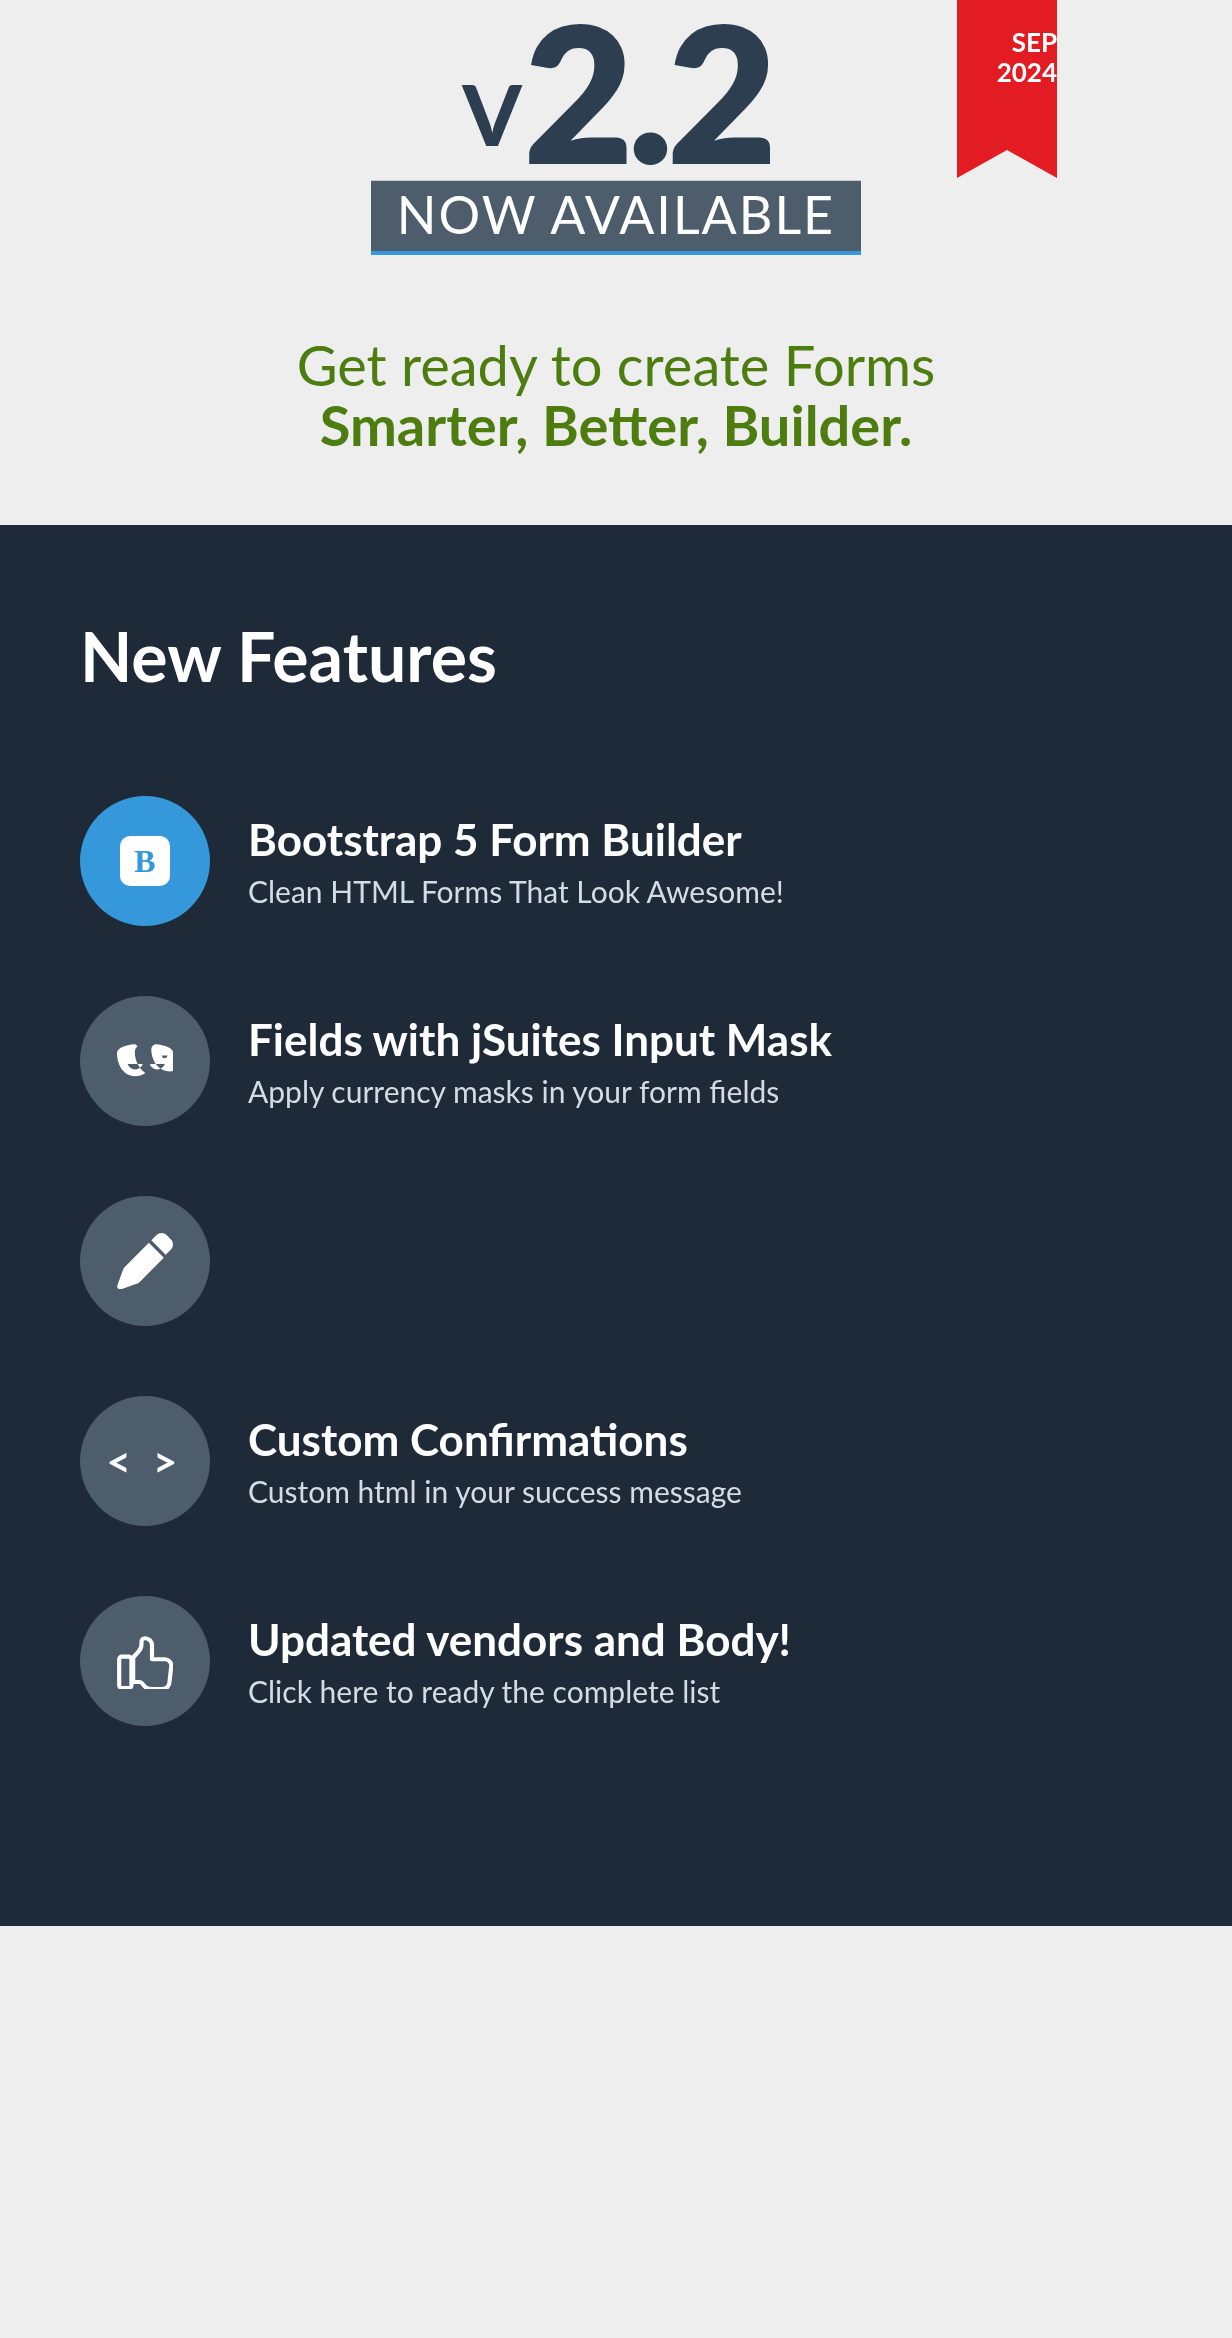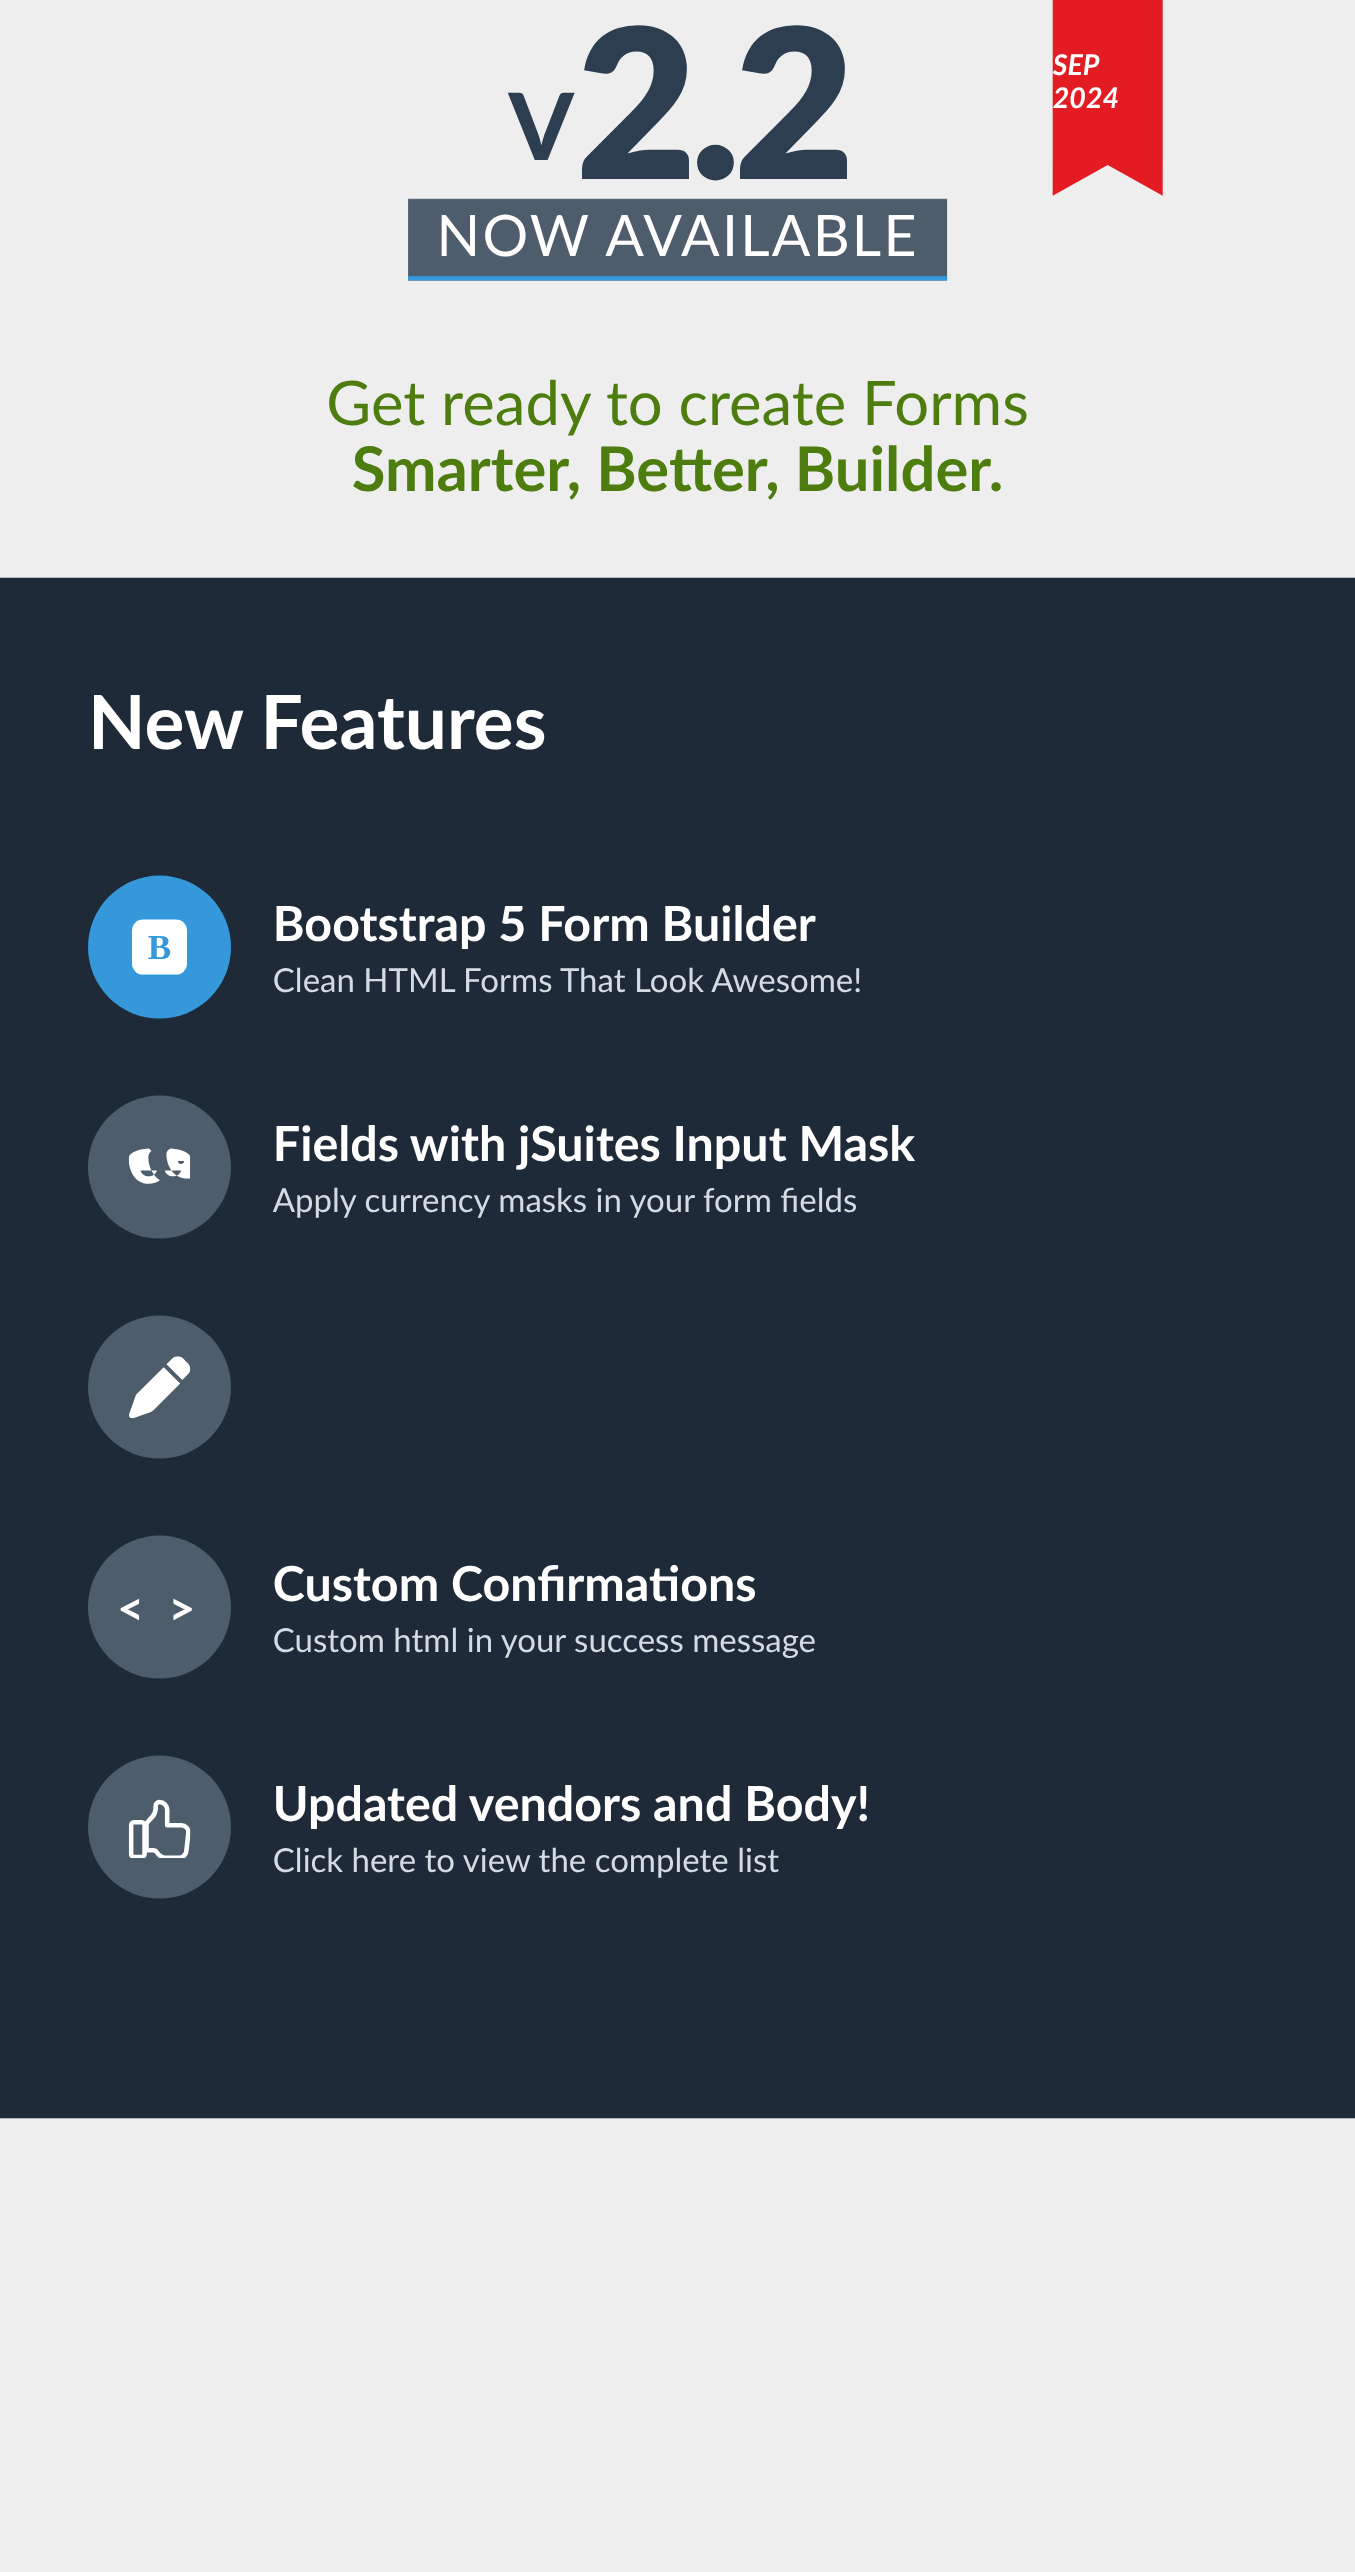--- a/index.html
+++ b/index.html
@@ -17,25 +17,24 @@
   }
   .ribbon {
     position: absolute;
     top: 0;
     right: 175px;
     width: 100px;
     height: 150px;
     background: #e31b23;
     color: #fff;
     font-weight: 700;
-    text-align: left;
-    padding-top: 44px;
+    text-align: right;
+    padding-top: 28px;
     font-size: 26px;
     line-height: 1.15;
-    font-style: italic;
   }
   .ribbon::after {
     content: "";
     position: absolute;
     left: 0;
     bottom: -28px;
     border-left: 50px solid #e31b23;
     border-right: 50px solid #e31b23;
     border-bottom: 28px solid transparent;
   }
@@ -205,17 +204,17 @@
 
   <div class="feature">
     <div class="icon-circle">
       <svg viewBox="0 0 512 512">
           <path fill="none" stroke="#fff" stroke-width="38" stroke-linejoin="round" d="M148 224v224h56c12 0 23 6 29 16 14 23 39 48 87 48h96c35 0 64-29 64-64l16-144c4-35-24-64-59-64H320V112c0-35-29-64-64-64-18 0-32 14-32 32v21c0 27-11 53-30 72l-46 51z"></path>
           <rect x="20" y="216" width="112" height="288" rx="24" fill="none" stroke="#fff" stroke-width="38"></rect>
         </svg>
     </div>
     <div class="feature-text">
       <h3>Updated vendors and Body!</h3>
-      <p>Click here to view the complete list</p>
+      <p>Click here to ready the complete list</p>
     </div>
   </div>
 
 </section>
 
 </body></html>

